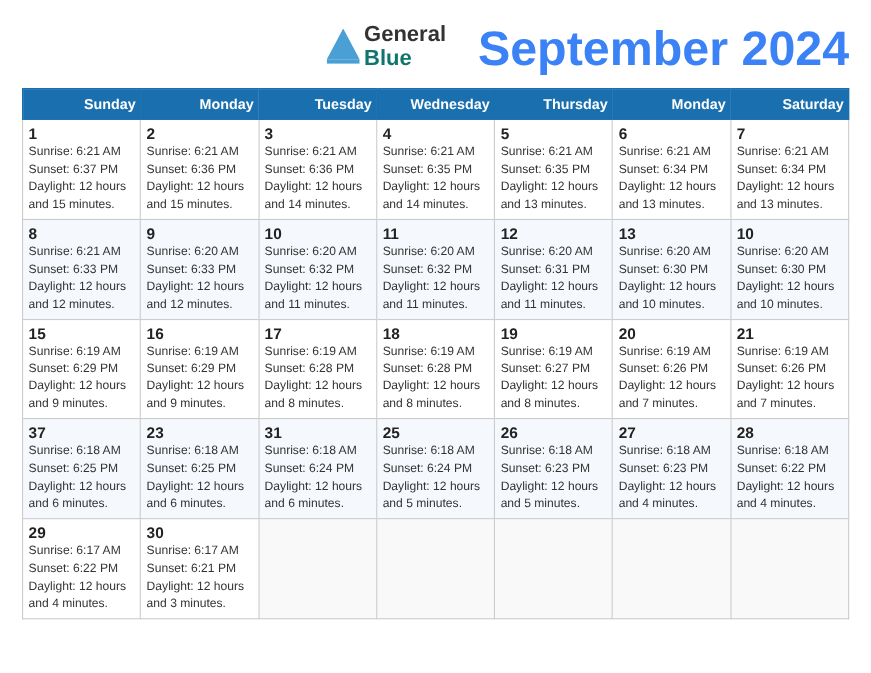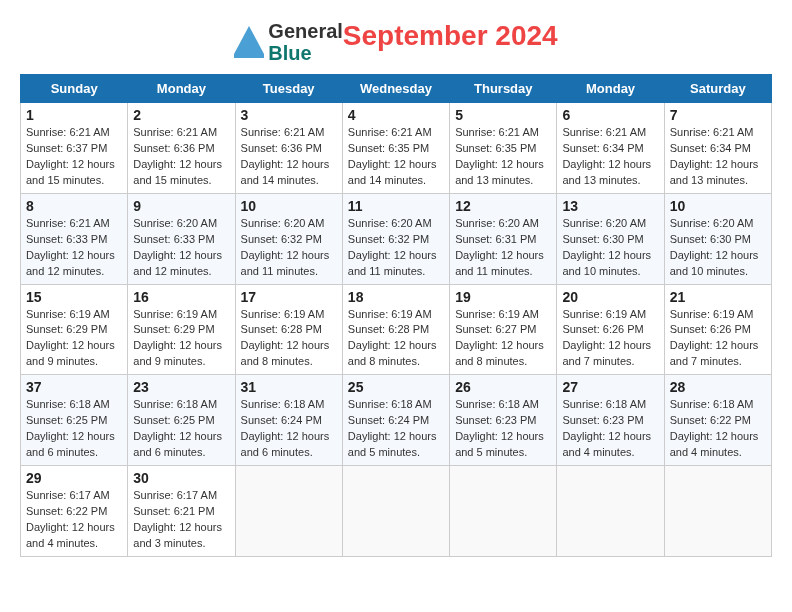--- a/index.html
+++ b/index.html
@@ -5,52 +5,53 @@
     * { box-sizing: border-box; margin: 0; padding: 0; }
     body {
       font-family: Arial, sans-serif;
       background: #fff;
       width: 792px;
       min-height: 612px;
       padding: 20px;
     }
     .header {
       display: flex;
-      justify-content: center;
+      justify-content: flex-end;
       align-items: flex-start;
       margin-bottom: 10px;
     }
     .logo {
       display: flex;
       flex-direction: column;
       align-items: flex-start;
     }
     .title-block {
       text-align: right;
     }
     .month-title {
-      font-size: 28px;
+      font-size: 44px;
       font-weight: bold;
-      color: #ef4444;
+      color: #3b82f6;
+      margin-left: 29px;
     }
     .location-title {
       font-size: 16px;
       color: #444;
       margin-top: 2px;
     }
     .calendar {
       width: 100%;
       border-collapse: collapse;
       font-size: 11px;
     }
     .calendar th {
       background: #1a6faf;
       color: #fff;
       padding: 6px 4px;
-      text-align: center;
+      text-align: right;
       font-size: 13px;
       font-weight: bold;
       border: 1px solid #1a6faf;
     }
     .calendar td {
       border: 1px solid #ccc;
       vertical-align: top;
       padding: 4px 5px;
       width: 107px;
       min-height: 80px;

